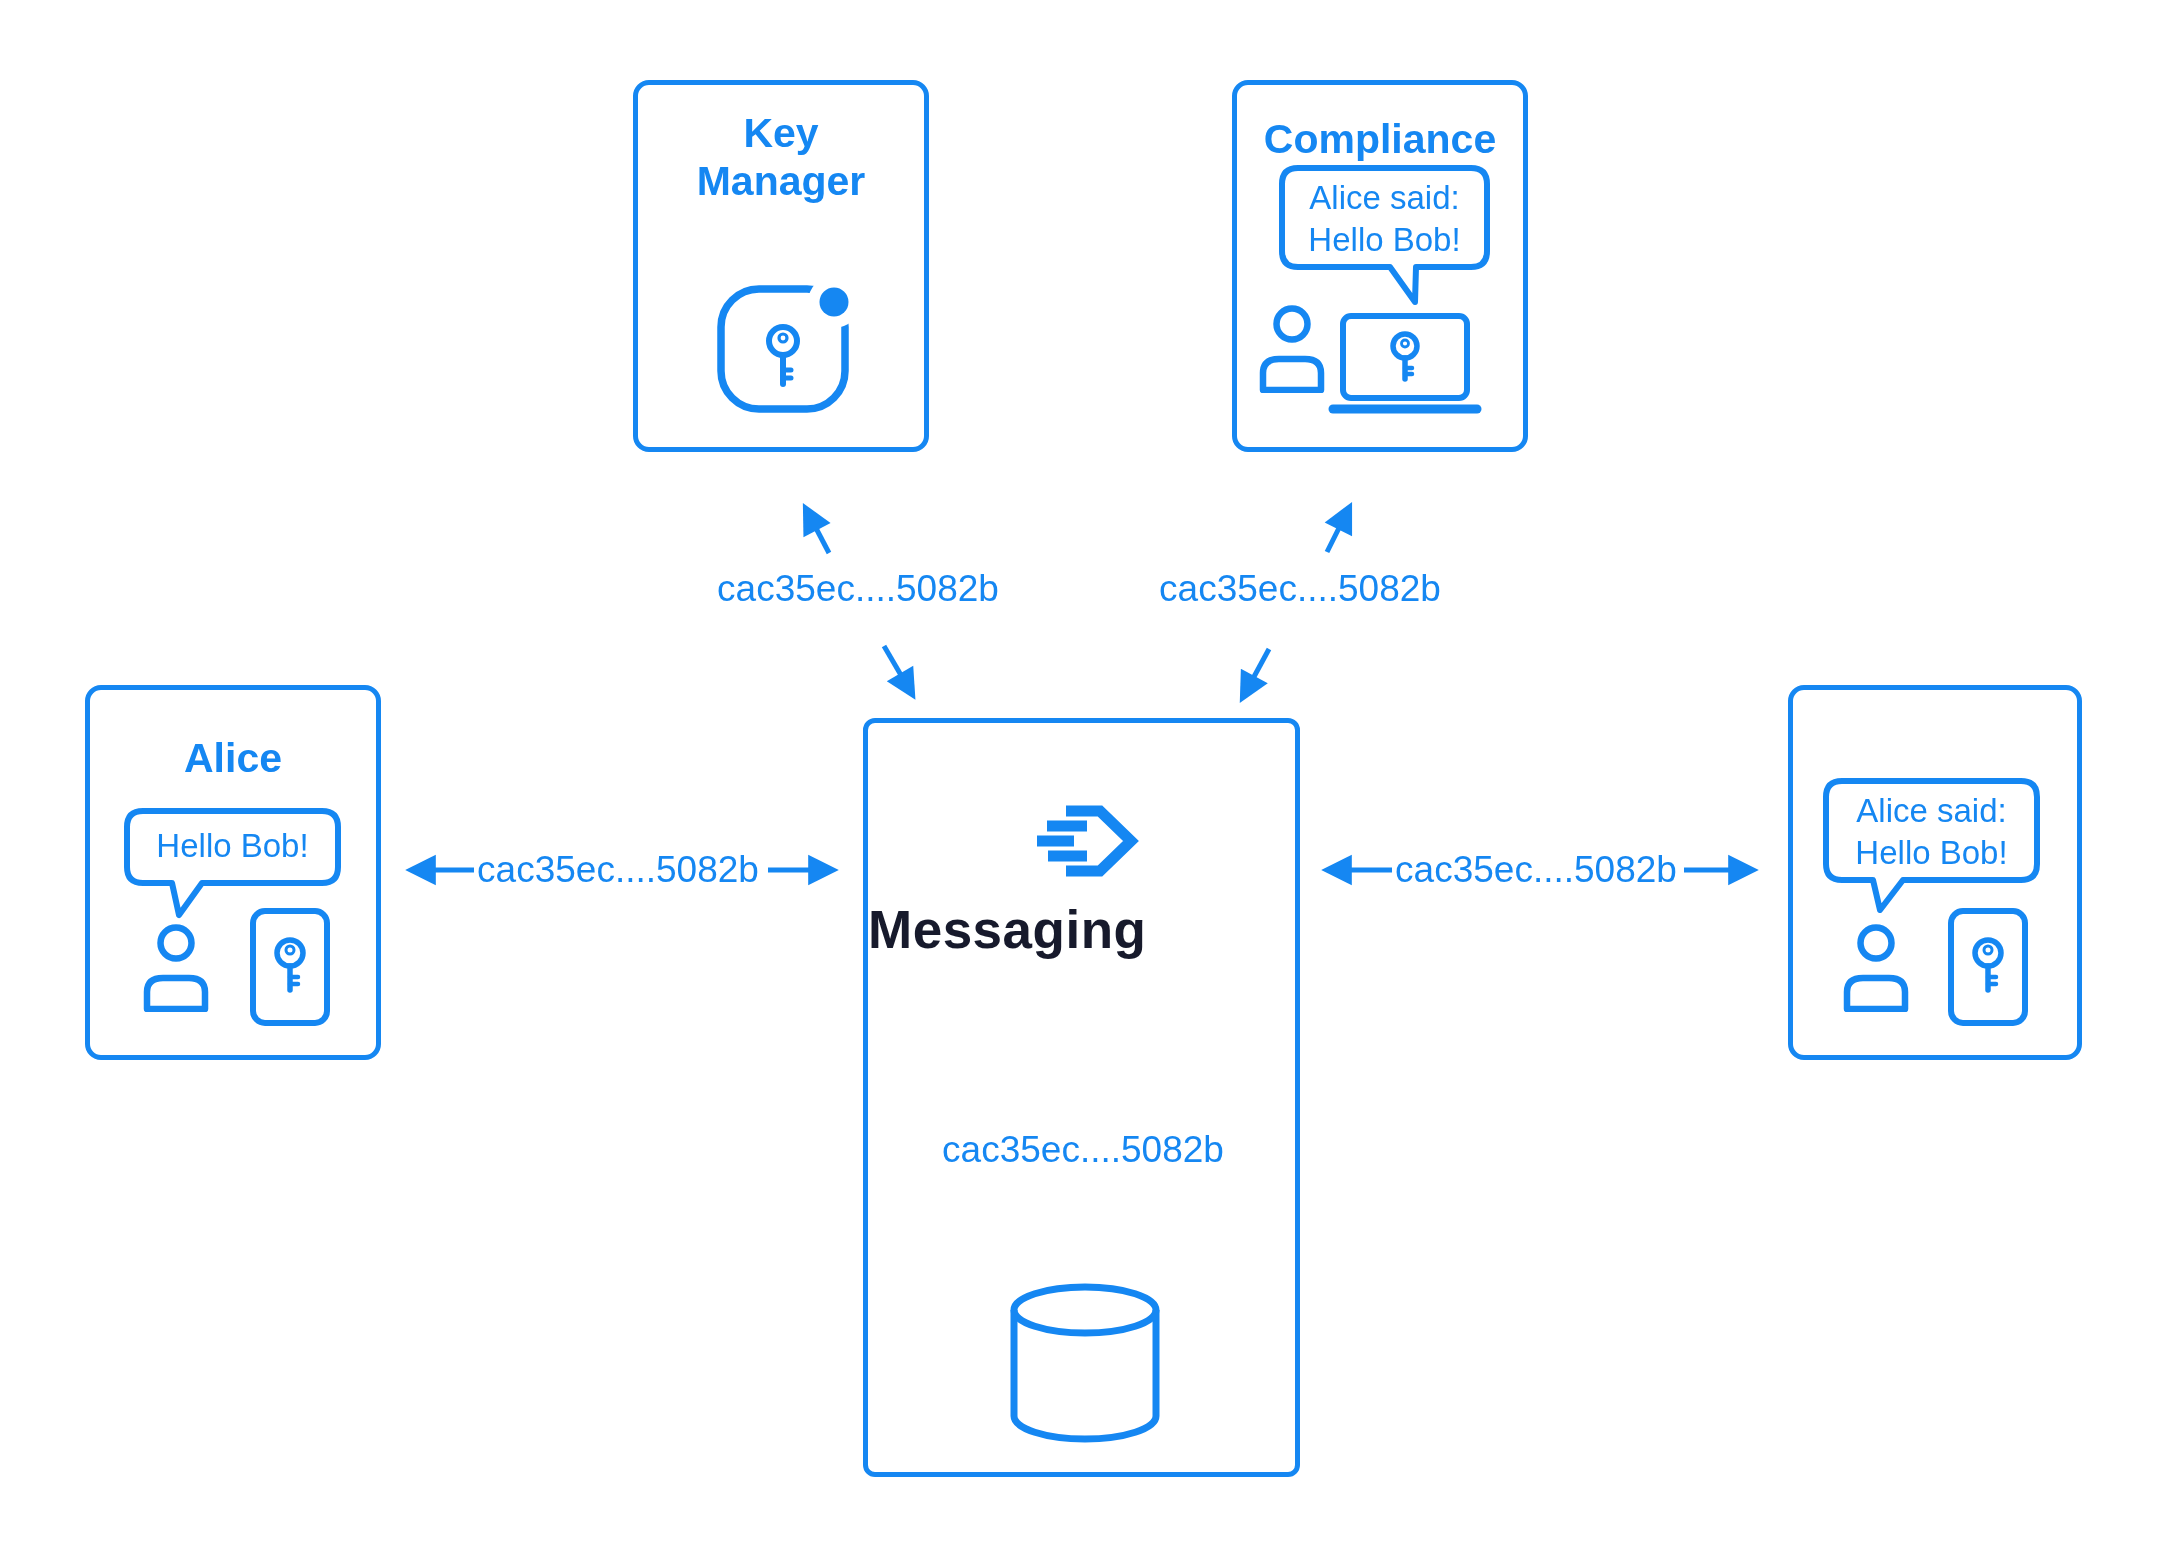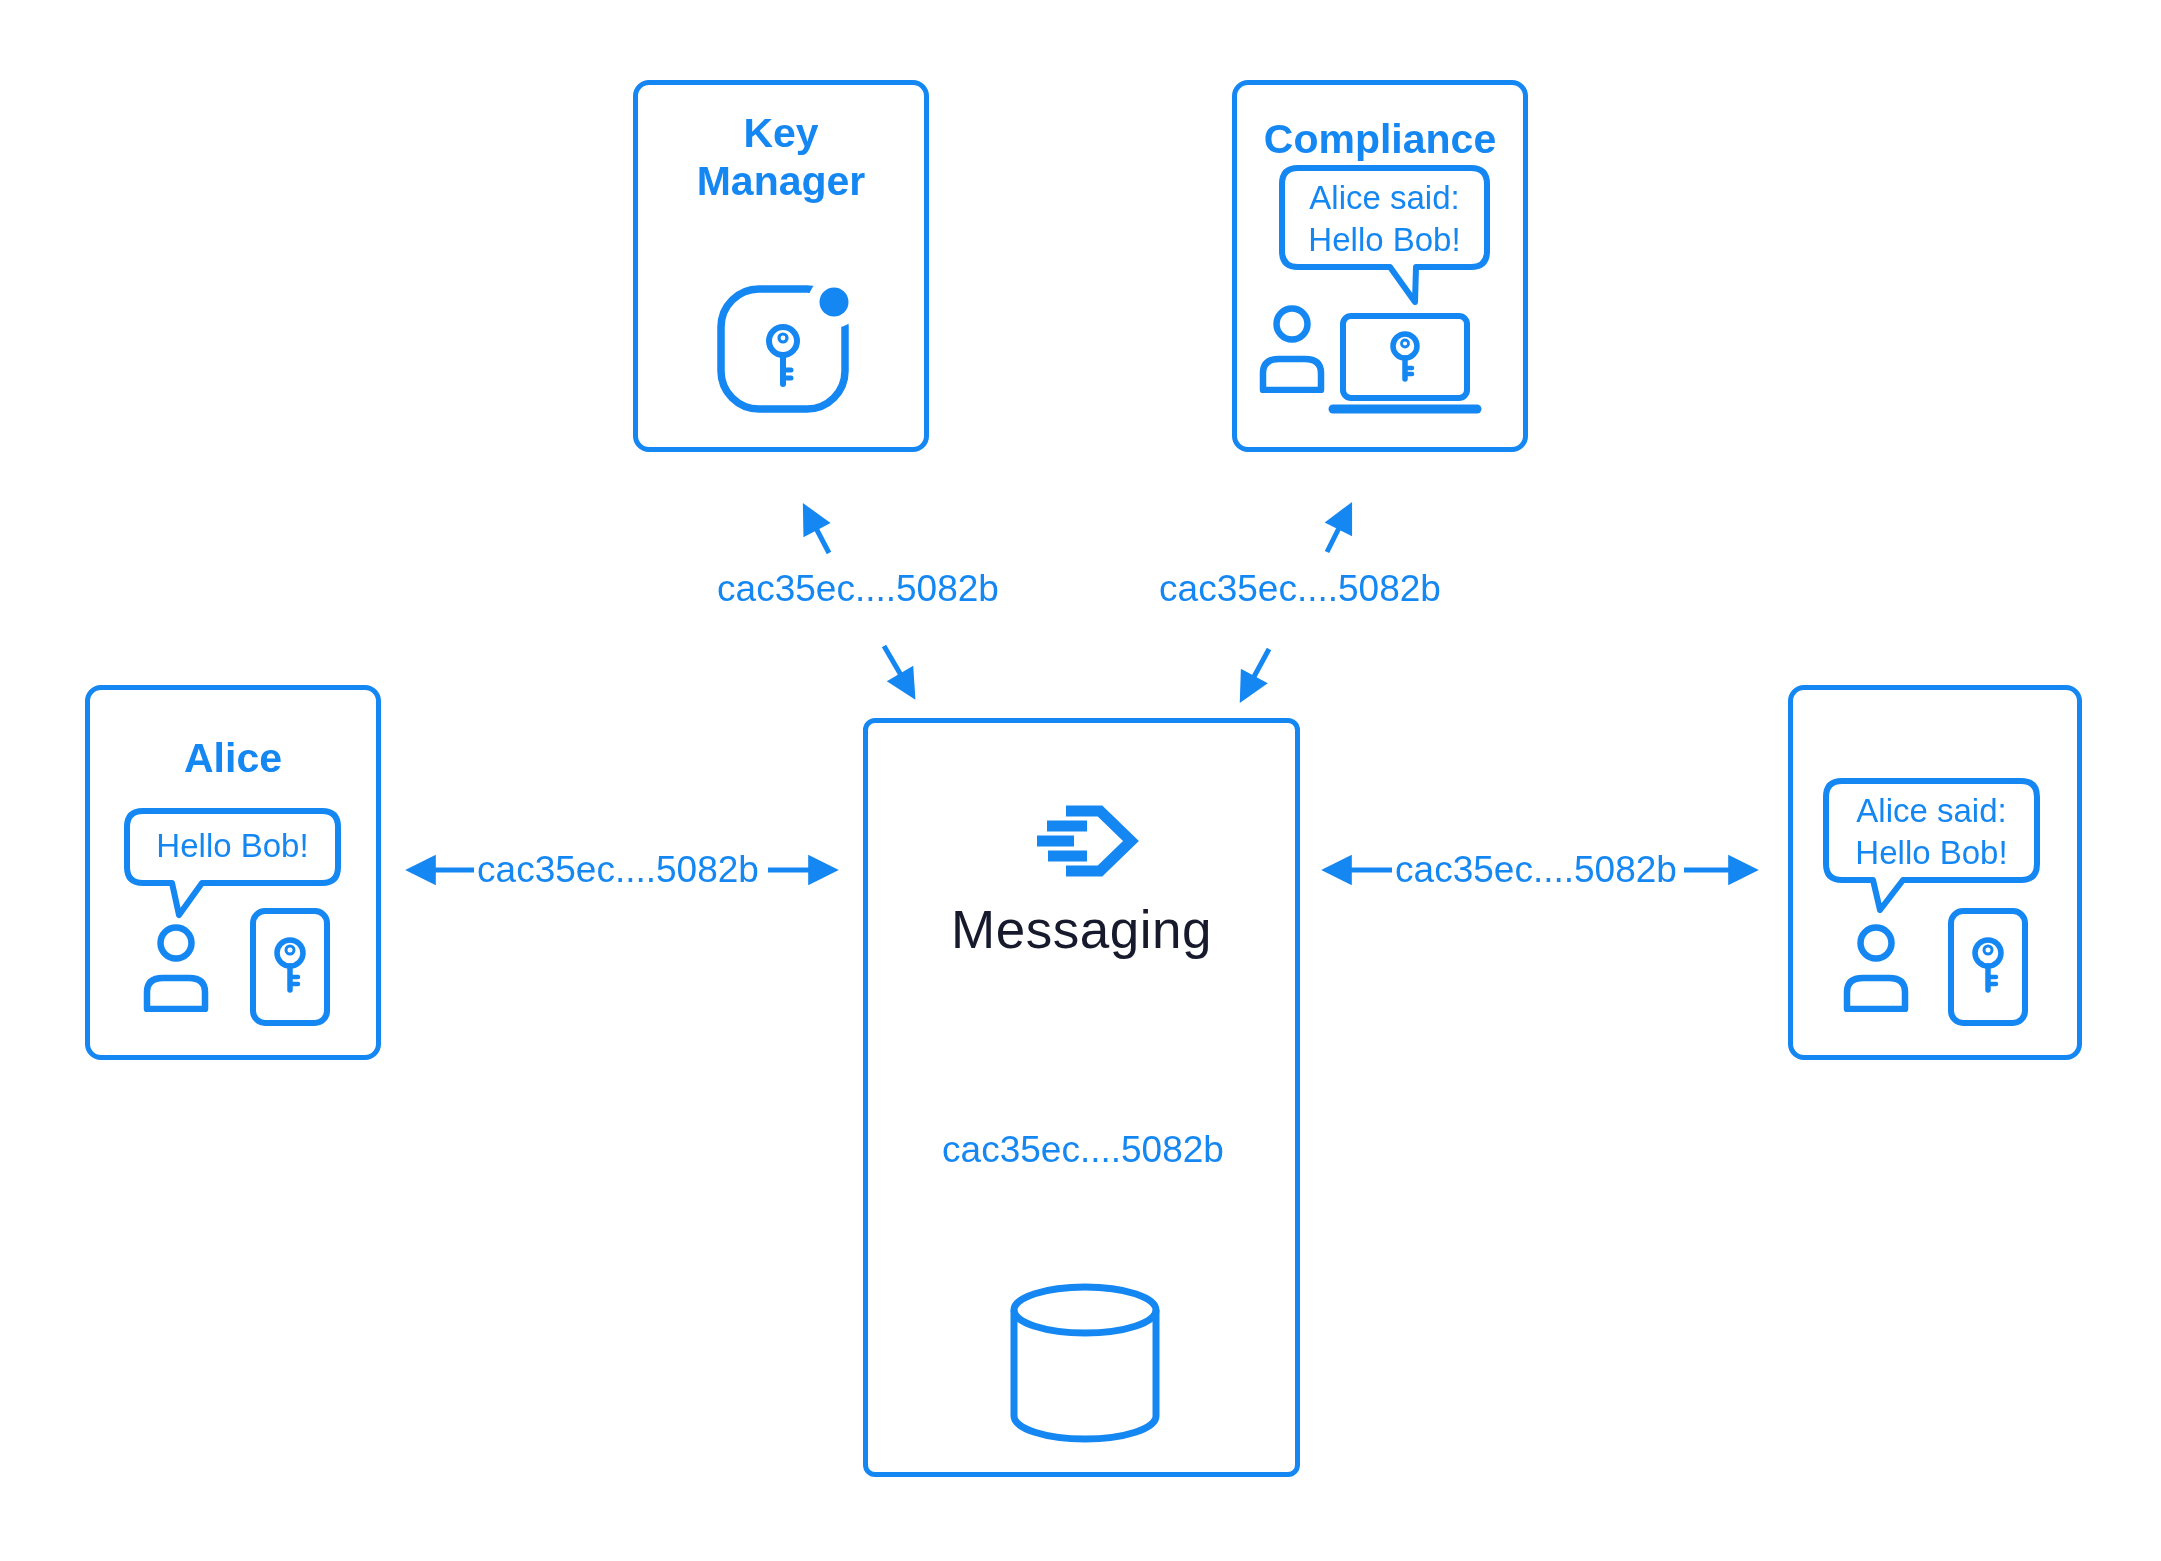--- a/index.html
+++ b/index.html
@@ -12,22 +12,22 @@
     position:absolute; border:5px solid var(--accent); border-radius:16px;
     background:var(--bg); box-sizing:border-box;
   }
   .node--messaging { border-radius:12px; }
   .node-title {
     position:absolute; left:0; width:100%; text-align:center;
     font-weight:bold; font-size:41px; color:var(--accent); line-height:1.18;
   }
   .node-title--wrap { left:28px; width:230px; }
   .messaging-title {
-    position:absolute; left:0; width:100%; text-align:center;
-    font-weight:normal; font-size:53px; color:var(--dark); letter-spacing:0.5px;
+    position:absolute; left:0; width:100%; 
+    font-weight:bold; font-size:53px; color:var(--dark); letter-spacing:0.5px;
   }
   .edge-label {
     position:absolute; width:300px; text-align:center;
     font-size:37px; line-height:47px; color:var(--accent);
   }
   .bubble { position:absolute; }
   .bubble > svg { position:absolute; left:0; top:0; }
   .bubble-text {
     position:absolute; left:0; width:100%; text-align:center;
     color:var(--accent); font-size:33px; line-height:1.28;

